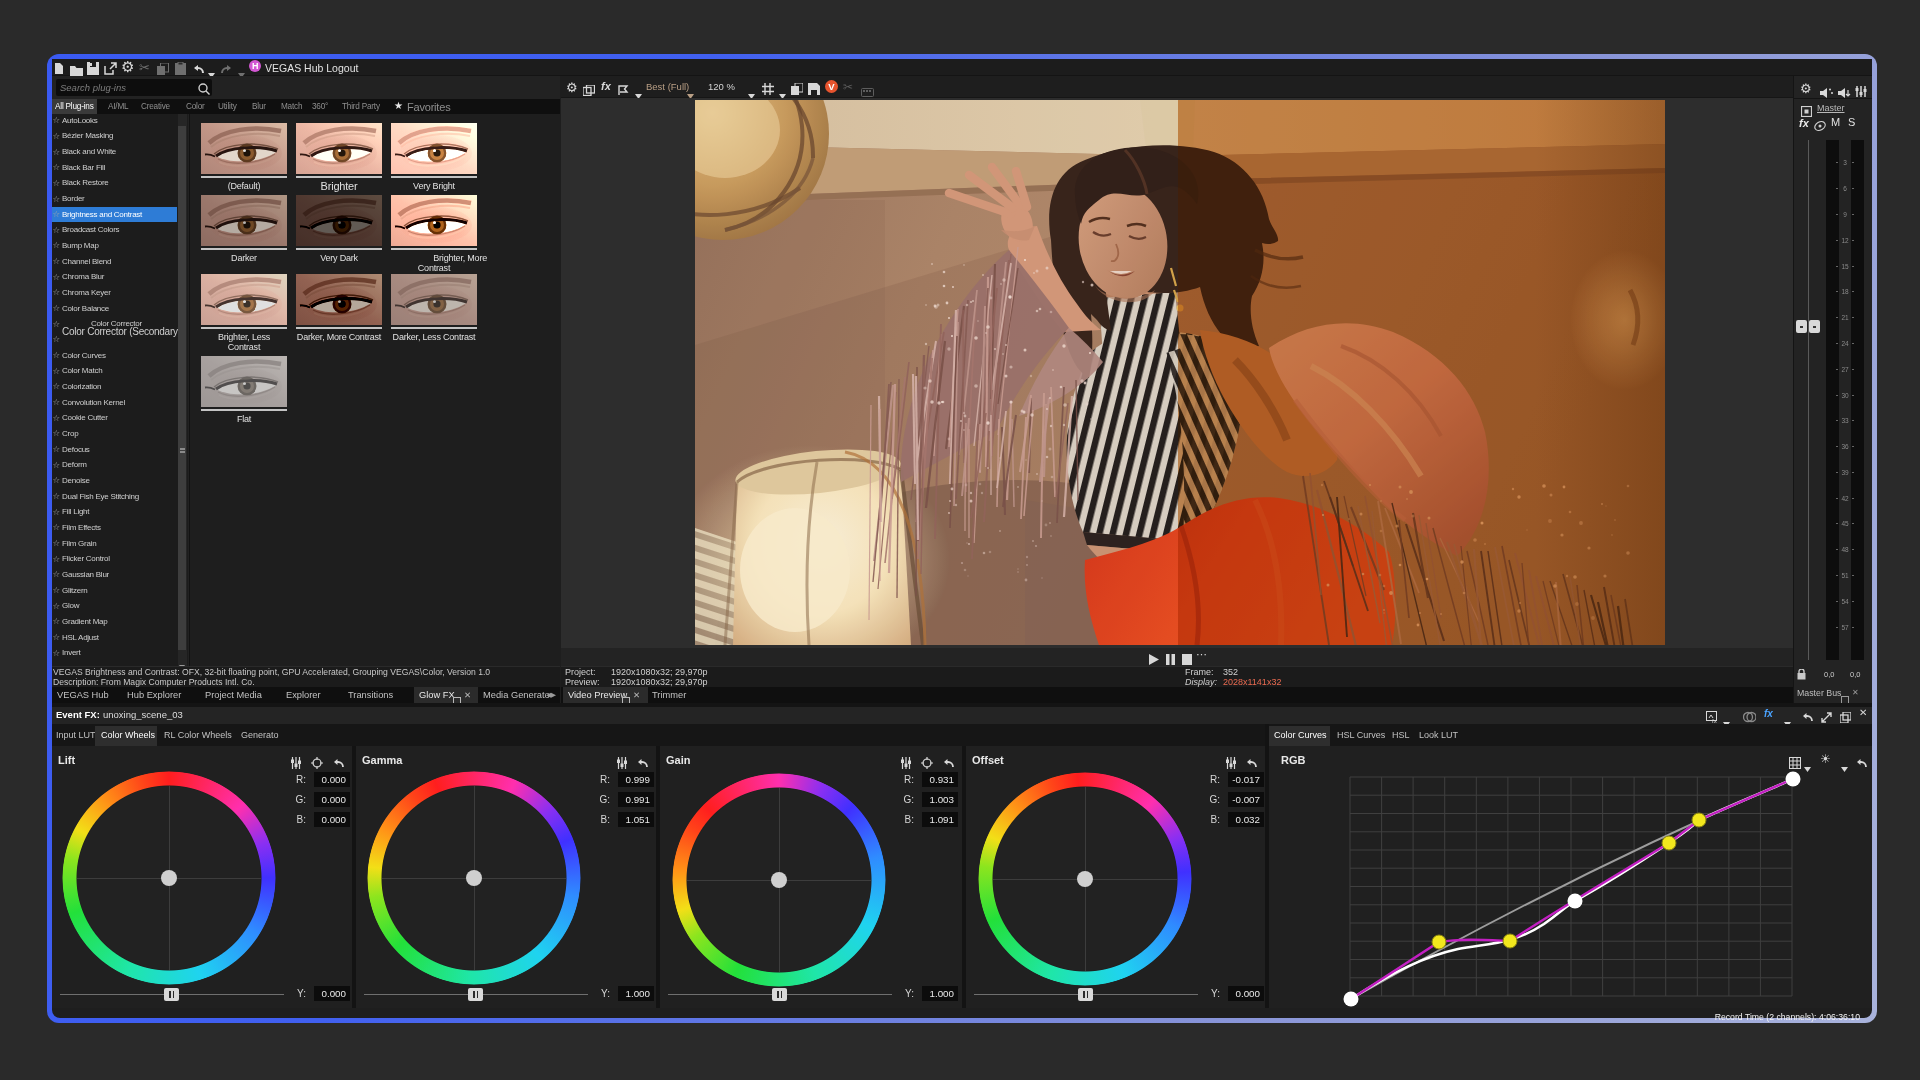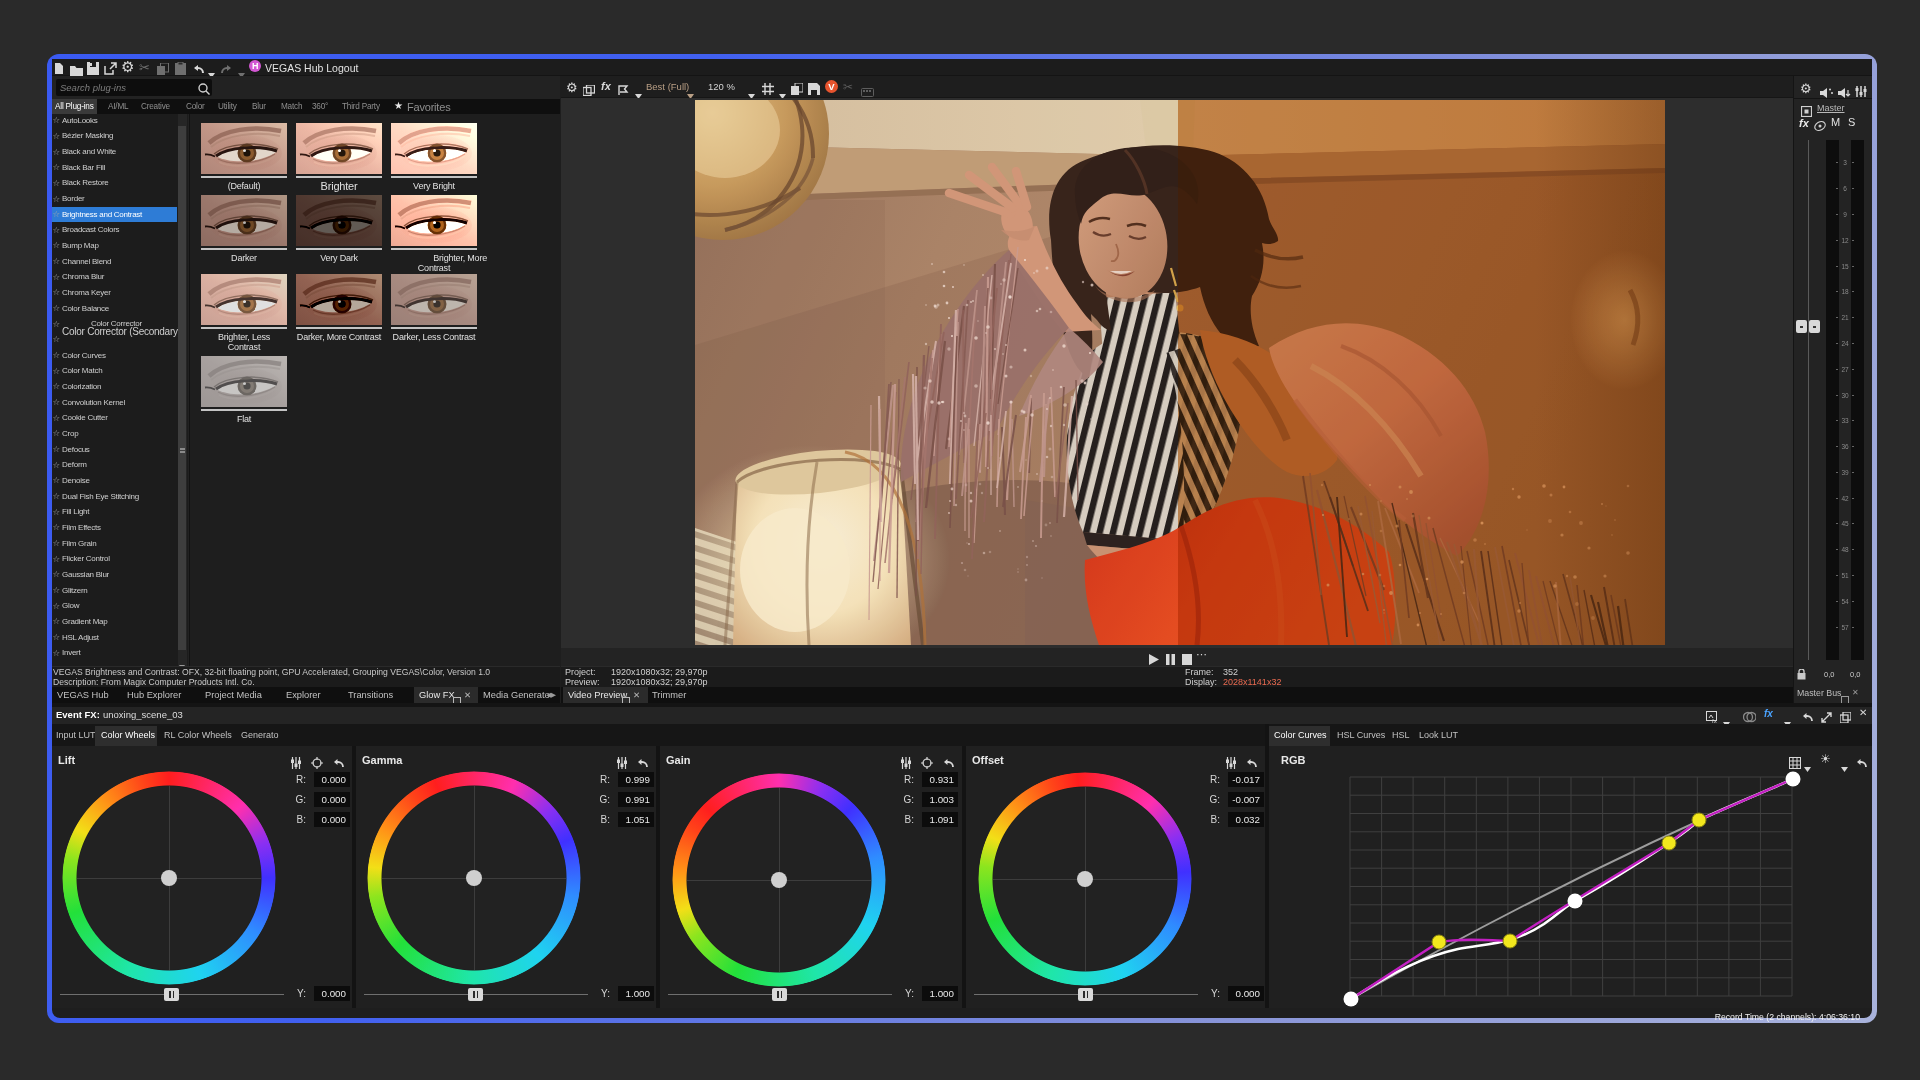--- a/index.html
+++ b/index.html
@@ -739,21 +739,21 @@
       <rect width="10" height="11" fill="#d8d8d8"></rect>
     </svg></div>
 <div style="position:absolute;left:1196px;top:648px;font-size:11px;color:#d8d8d8;white-space:nowrap;line-height:13px;">⋯</div>
 <div style="position:absolute;left:560.5px;top:666px;width:1232.5px;height:21px;background:#1b1b1b;border-top:1px solid #2a2a2a;"></div>
 <div style="position:absolute;left:565px;top:667px;font-size:9px;color:#d0d0d0;white-space:nowrap;line-height:11px;">Project:</div>
 <div style="position:absolute;left:611px;top:667px;font-size:9px;color:#d0d0d0;white-space:nowrap;line-height:11px;">1920x1080x32; 29,970p</div>
 <div style="position:absolute;left:565px;top:677px;font-size:9px;color:#d0d0d0;white-space:nowrap;line-height:11px;">Preview:</div>
 <div style="position:absolute;left:611px;top:677px;font-size:9px;color:#d0d0d0;white-space:nowrap;line-height:11px;">1920x1080x32; 29,970p</div>
 <div style="position:absolute;left:1185px;top:667px;font-size:9px;color:#d0d0d0;white-space:nowrap;line-height:11px;">Frame:</div>
 <div style="position:absolute;left:1223px;top:667px;font-size:9px;color:#d0d0d0;white-space:nowrap;line-height:11px;">352</div>
-<div style="position:absolute;left:1185px;top:677px;font-size:9px;color:#d0d0d0;white-space:nowrap;line-height:11px;">Display:</div>
+<div style="position:absolute;left:1185px;top:677px;font-size:9px;color:#d0d0d0;white-space:nowrap;line-height:11px;font-style:italic;">Display:</div>
 <div style="position:absolute;left:1223px;top:677px;font-size:9px;color:#e86a50;white-space:nowrap;line-height:11px;">2028x1141x32</div>
 <div style="position:absolute;left:560.5px;top:687px;width:1232.5px;height:16px;background:#0f0f0f;"></div>
 <div style="position:absolute;left:563px;top:687px;width:85px;height:16px;background:#2b2b2b;"></div>
 <div style="position:absolute;left:568px;top:689.5px;font-size:9.3px;color:#e8e8e8;white-space:nowrap;line-height:11.3px;">Video Preview</div>
 <div style="position:absolute;left:622px;top:691px;width:8px;height:8px;opacity:1.0;"><svg width="8" height="8" viewBox="0 0 8 8">
       <rect x="0.5" y="0.5" width="7" height="7" fill="none" stroke="#b9b9b9"></rect>
     </svg></div>
 <div style="position:absolute;left:633px;top:689.5px;font-size:8.5px;color:#b9b9b9;white-space:nowrap;line-height:10.5px;">✕</div>
 <div style="position:absolute;left:652px;top:689.5px;font-size:9.3px;color:#c2c2c2;white-space:nowrap;line-height:11.3px;">Trimmer</div>
 <div style="position:absolute;left:1793px;top:76px;width:79px;height:627px;background:#232323;border-left:1px solid #141414;"></div>

